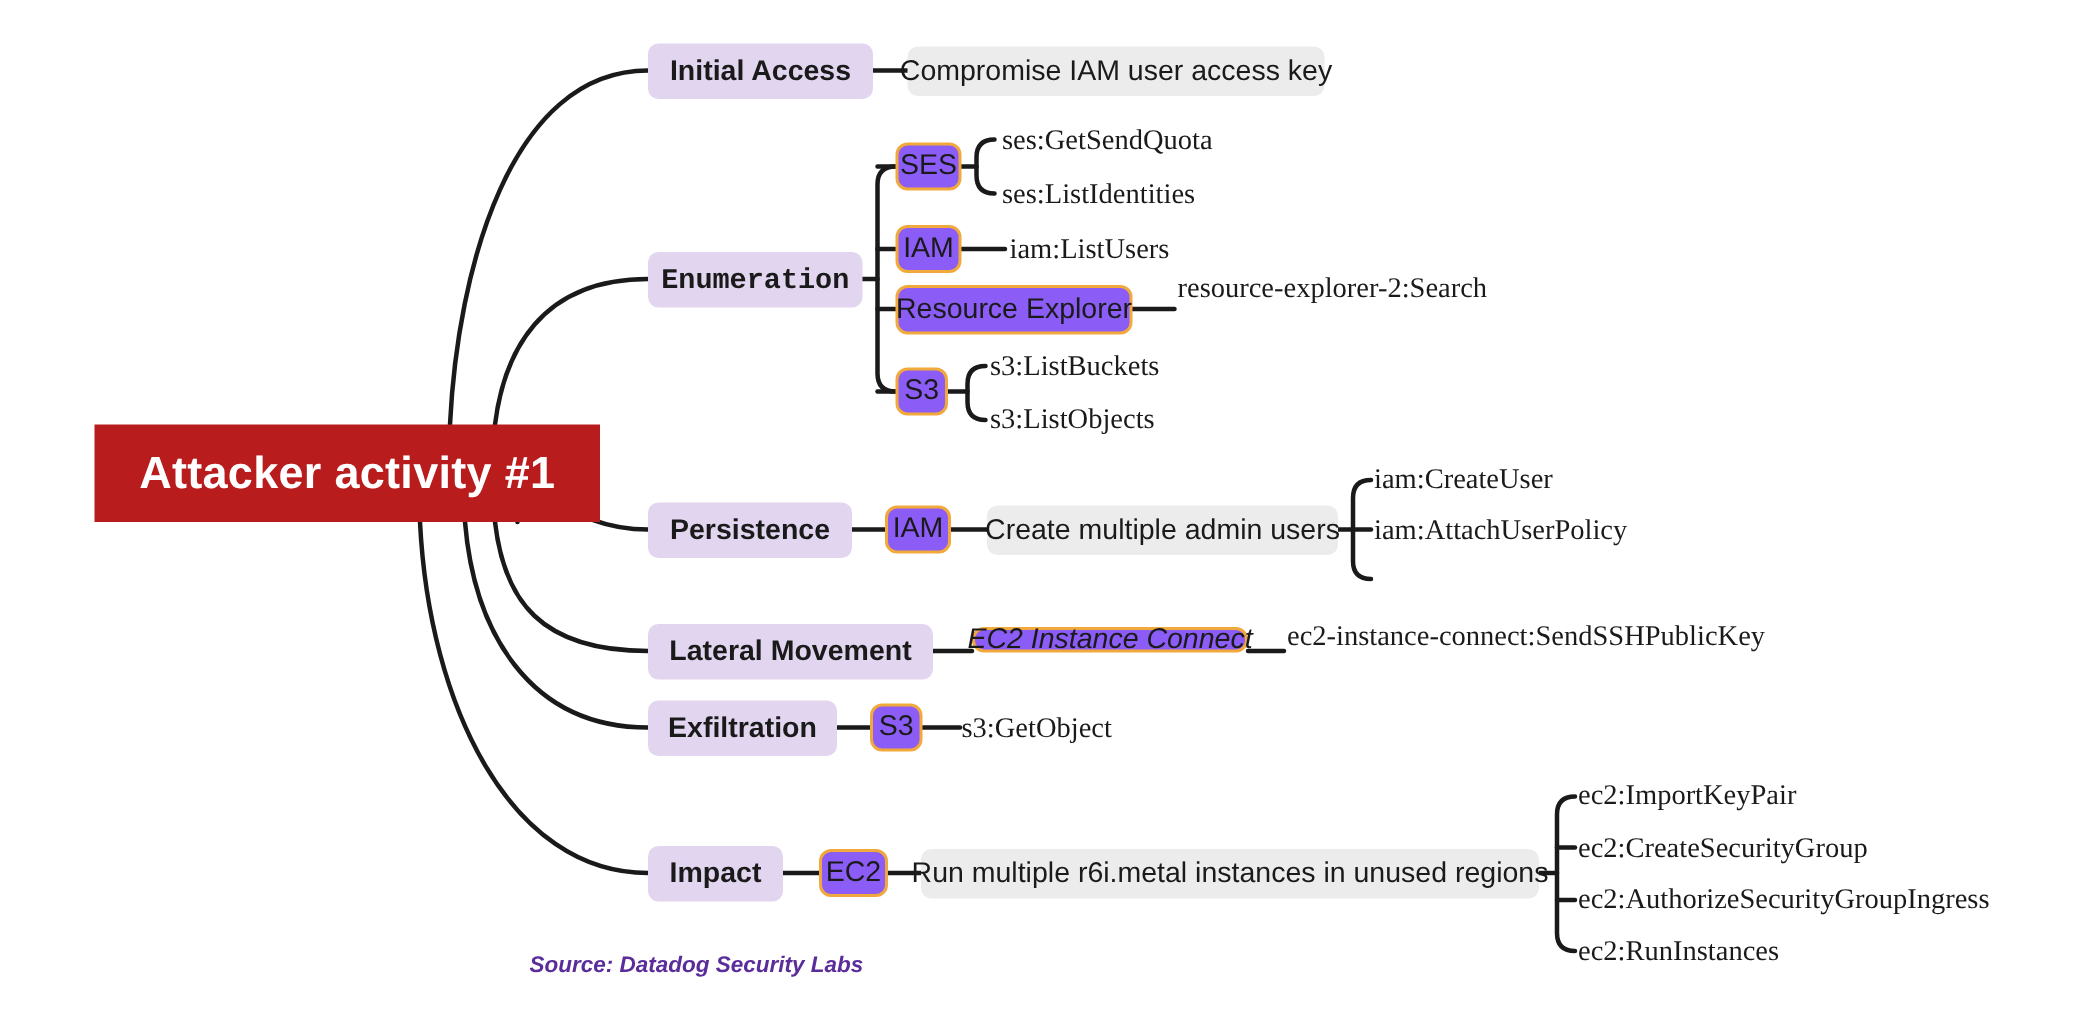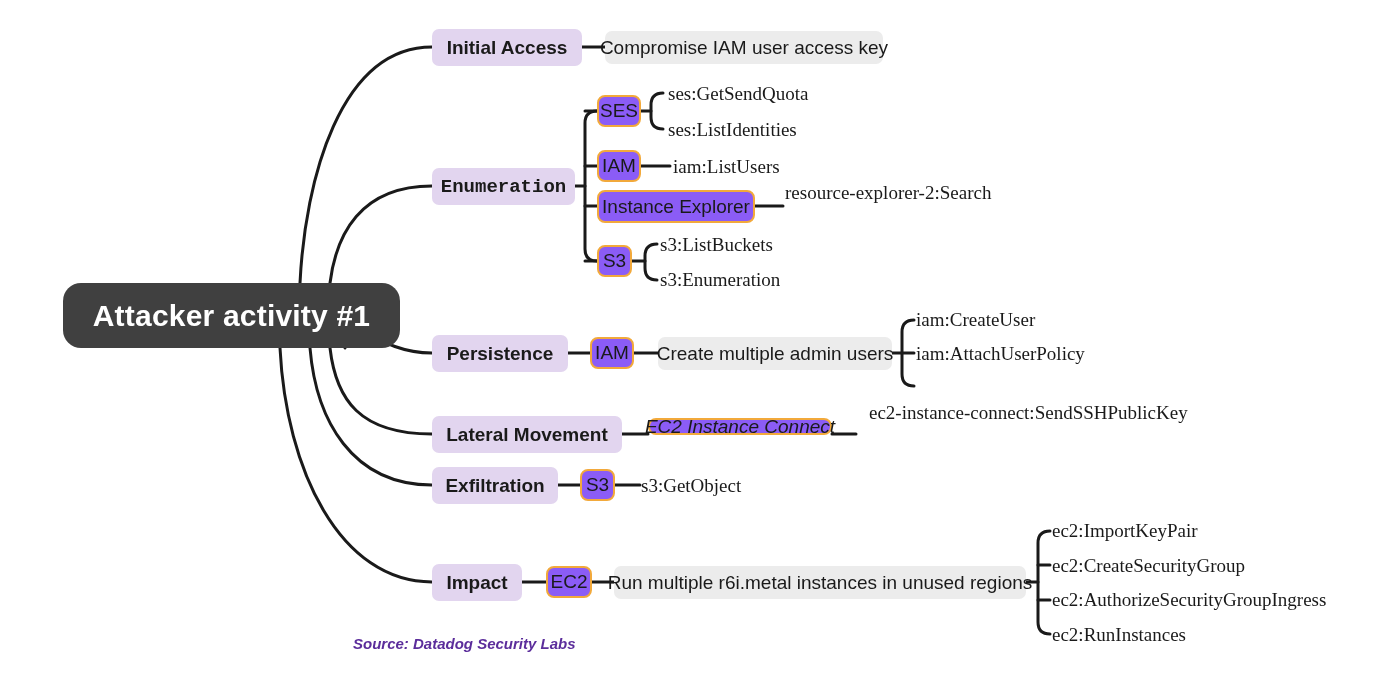--- a/index.html
+++ b/index.html
@@ -31,23 +31,23 @@
   .node {
     position: absolute;
     box-sizing: border-box;
     display: flex;
     align-items: center;
     justify-content: center;
     white-space: nowrap;
   }
   
   .root-node {
-    background: #404040;
+    background: #b91c1c;
     color: #ffffff;
-    border-radius: 18px;
+    border-radius: 0;
     font-size: 30px;
     font-weight: 700;
     letter-spacing: 0.2px;
     padding: 0 22px;
     text-align: center;
   }
   
   .cat-node {
     background: #e2d5ef;
     color: #1a1a1a;
@@ -165,36 +165,36 @@
 
   <div class="node cat-node" style="left:432px; top:168px; width:143px; height:37px;font-family:Liberation Mono, monospace;">Enumeration</div>
 
   <div class="node svc-node" style="left:597px; top:95px; width:44px; height:32px;">SES</div>
   <div class="node api-node" style="left:668px; top:82px; width:300px; height:24px;">ses:GetSendQuota</div>
   <div class="node api-node" style="left:668px; top:118px; width:300px; height:24px;">ses:ListIdentities</div>
 
   <div class="node svc-node" style="left:597px; top:150px; width:44px; height:32px;">IAM</div>
   <div class="node api-node" style="left:673px; top:155px; width:300px; height:24px;">iam:ListUsers</div>
 
-  <div class="node svc-node" style="left:597px; top:190px; width:158px; height:33px;">Instance Explorer</div>
+  <div class="node svc-node" style="left:597px; top:190px; width:158px; height:33px;">Resource Explorer</div>
   <div class="node api-node" style="left:785px; top:181px; width:330px; height:24px;">resource-explorer-2:Search</div>
 
   <div class="node svc-node" style="left:597px; top:245px; width:35px; height:32px;">S3</div>
   <div class="node api-node" style="left:660px; top:233px; width:300px; height:24px;">s3:ListBuckets</div>
-  <div class="node api-node" style="left:660px; top:268px; width:300px; height:24px;">s3:Enumeration</div>
+  <div class="node api-node" style="left:660px; top:268px; width:300px; height:24px;">s3:ListObjects</div>
 
   <div class="node cat-node" style="left:432px; top:335px; width:136px; height:37px;text-align:right;">Persistence</div>
   <div class="node svc-node" style="left:590px; top:337px; width:44px; height:32px;">IAM</div>
   <div class="node desc-node" style="left:658px; top:337px; width:234px; height:33px;">Create multiple admin users</div>
   <div class="node api-node" style="left:916px; top:308px; width:300px; height:24px;">iam:CreateUser</div>
   <div class="node api-node" style="left:916px; top:342px; width:300px; height:24px;">iam:AttachUserPolicy</div>
 
   <div class="node cat-node" style="left:432px; top:416px; width:190px; height:37px;">Lateral Movement</div>
   <div class="node svc-node" style="left:648px; top:418px; width:184px; height:17px;font-style:italic;">EC2 Instance Connect</div>
-  <div class="node api-node" style="left:858px; top:401px; width:360px; height:24px;margin-left:11px;">ec2-instance-connect:SendSSHPublicKey</div>
+  <div class="node api-node" style="left:858px; top:413px; width:360px; height:24px;">ec2-instance-connect:SendSSHPublicKey</div>
 
   <div class="node cat-node" style="left:432px; top:467px; width:126px; height:37px;">Exfiltration</div>
   <div class="node svc-node" style="left:580px; top:469px; width:35px; height:32px;">S3</div>
   <div class="node api-node" style="left:641px; top:474px; width:260px; height:24px;">s3:GetObject</div>
 
   <div class="node cat-node" style="left:432px; top:564px; width:90px; height:37px;">Impact</div>
   <div class="node svc-node" style="left:546px; top:566px; width:46px; height:32px;">EC2</div>
   <div class="node desc-node" style="left:614px; top:566px; width:412px; height:33px;">Run multiple r6i.metal instances in unused regions</div>
   <div class="node api-node" style="left:1052px; top:519px; width:340px; height:24px;">ec2:ImportKeyPair</div>
   <div class="node api-node" style="left:1052px; top:554px; width:340px; height:24px;">ec2:CreateSecurityGroup</div>

